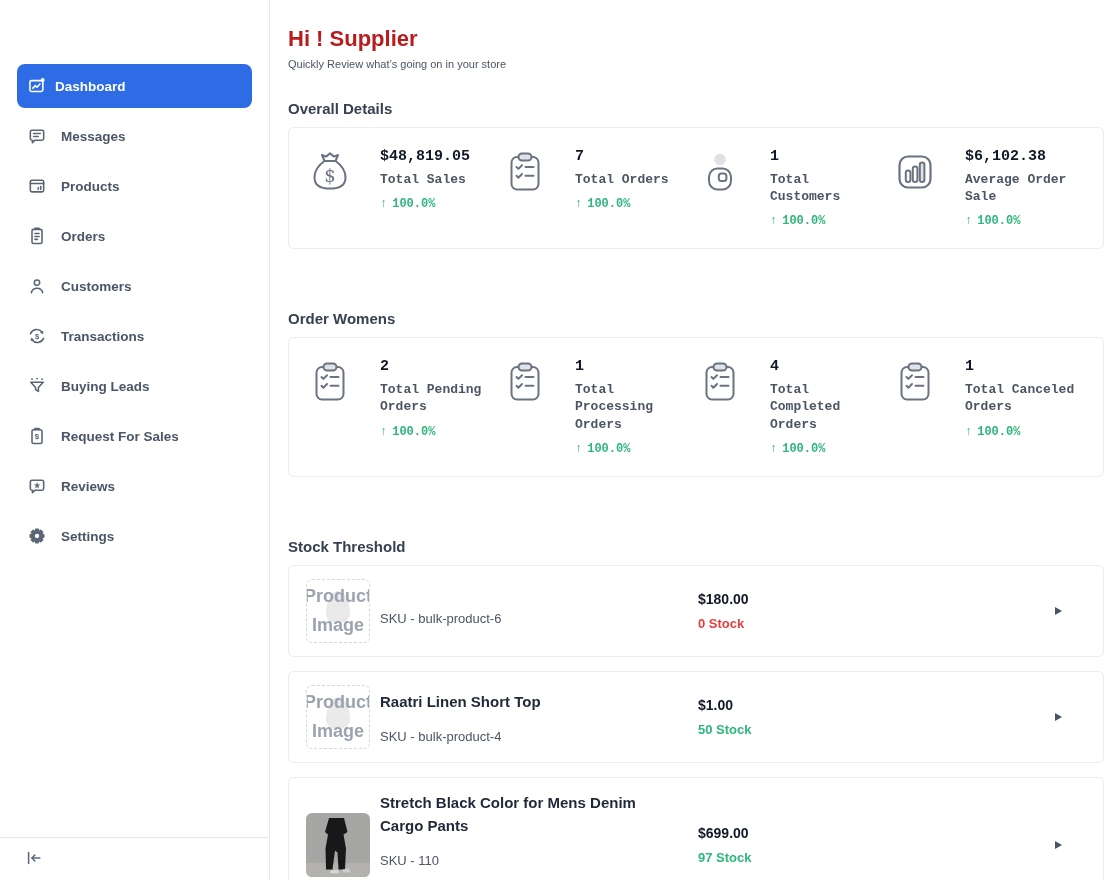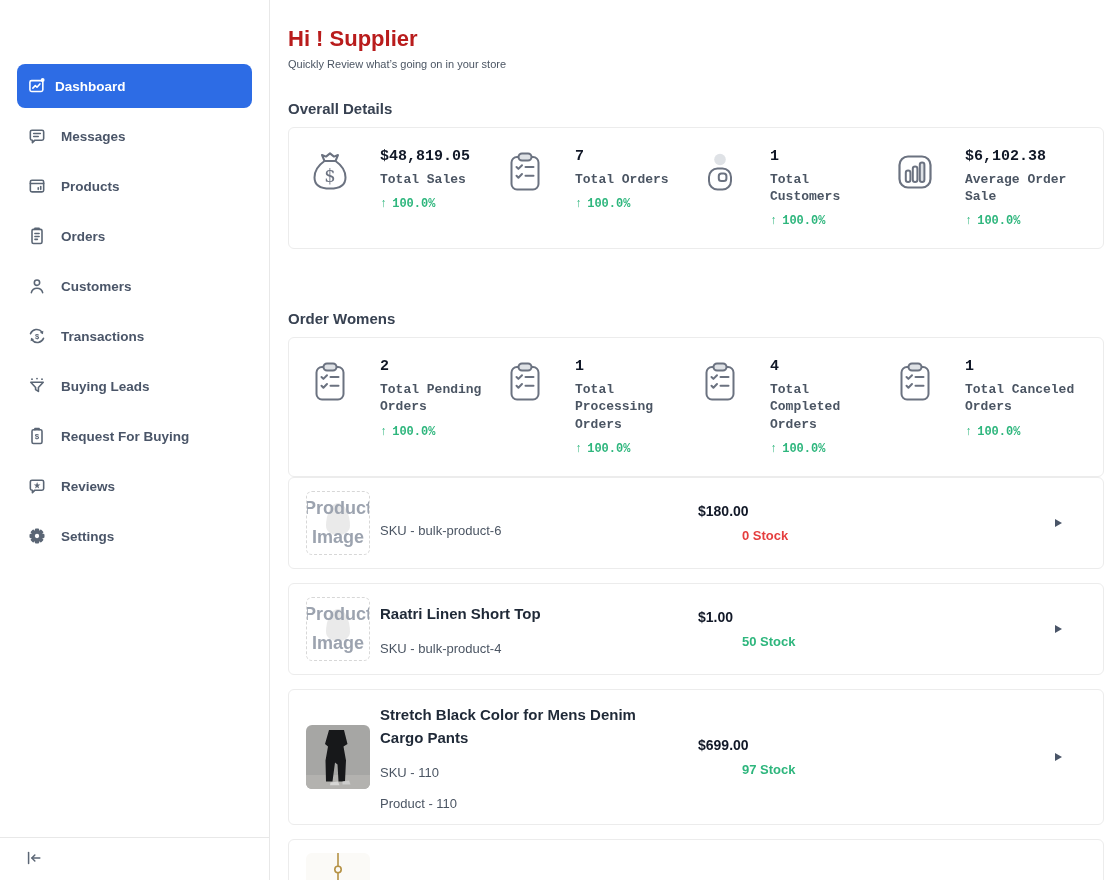--- a/index.html
+++ b/index.html
@@ -65,21 +65,21 @@
     content:""; position:absolute; left:19px; top:11px; width:24px; height:32px;
     background:#d9d9d9; opacity:.55;
     border-radius:50% 50% 48% 48% / 72% 72% 28% 28%;
   }
   .prod-img.placeholder span { position:relative; }
   .prod-img svg { display:block; }
   .prod-info { width:318px; }
   .prod-name { font-size:15px; font-weight:700; color:#1f2937; line-height:1.55; max-width:300px; }
   .prod-sku, .prod-extra { font-size:13px; color:#4b5563; margin-top:16px; }
   .prod-price { font-size:14px; font-weight:700; color:#111827; }
-  .prod-stock { font-size:13px; font-weight:600; margin-top:9px;margin-left:44px; }
+  .prod-stock { font-size:13px; font-weight:600; margin-top:9px; }
   .stock-out { color:#e53e3e; }
   .stock-in  { color:#2eb67d; }
   .chevron {
     margin-left:auto; margin-right:24px; width:0; height:0; cursor:pointer;
     border-left:7px solid #4a5568; border-top:4.5px solid transparent; border-bottom:4.5px solid transparent;
   }
   .sym-defs { position:absolute; width:0; height:0; overflow:hidden; }
 </style>
 </head>
 <body>
@@ -256,21 +256,21 @@
             </svg>
           </span>
         <span>Buying Leads</span>
       </div>
       <div class="nav-item">
         <span class="ni">
             <svg width="20" height="20">
               <use href="#i-rfq"></use>
             </svg>
           </span>
-        <span>Request For Buying</span>
+        <span>Request For Sales</span>
       </div>
       <div class="nav-item">
         <span class="ni">
             <svg width="20" height="20">
               <use href="#i-reviews"></use>
             </svg>
           </span>
         <span>Reviews</span>
       </div>
       <div class="nav-item">
@@ -400,20 +400,21 @@
           <div class="stat-value">1</div>
           <div class="stat-label">Total Canceled Orders</div>
           <div class="stat-growth">
               <span>↑</span>
               <span>100.0%</span>
             </div>
         </div>
       </div>
     </div>
 
+    <h2 class="section-title">Stock Threshold</h2>
 
     <div class="product-card">
       <div class="prod-img placeholder">
           <span>Product Image</span>
         </div>
       <div class="prod-info">
         <div class="prod-sku">SKU - bulk-product-6</div>
       </div>
       <div class="prod-pricing">
         <div class="prod-price">$180.00</div>

